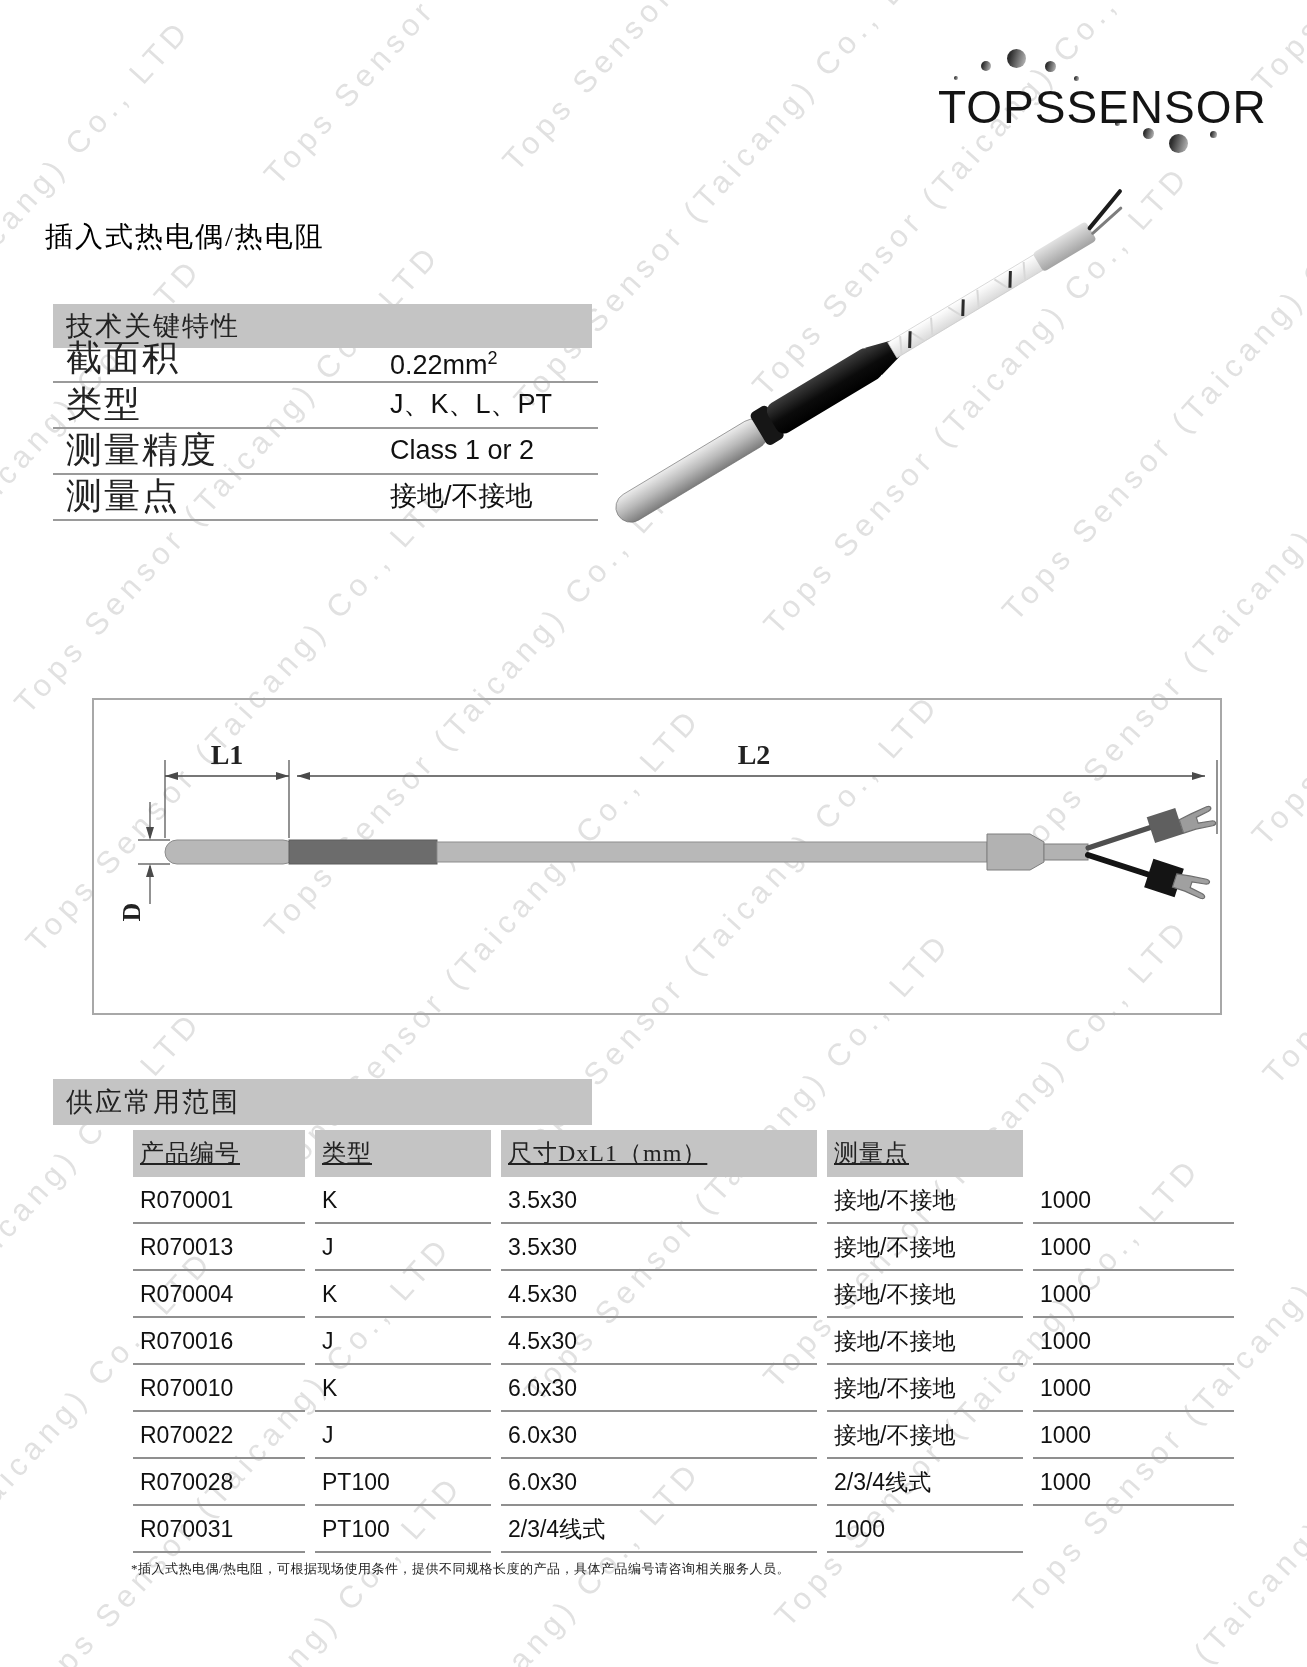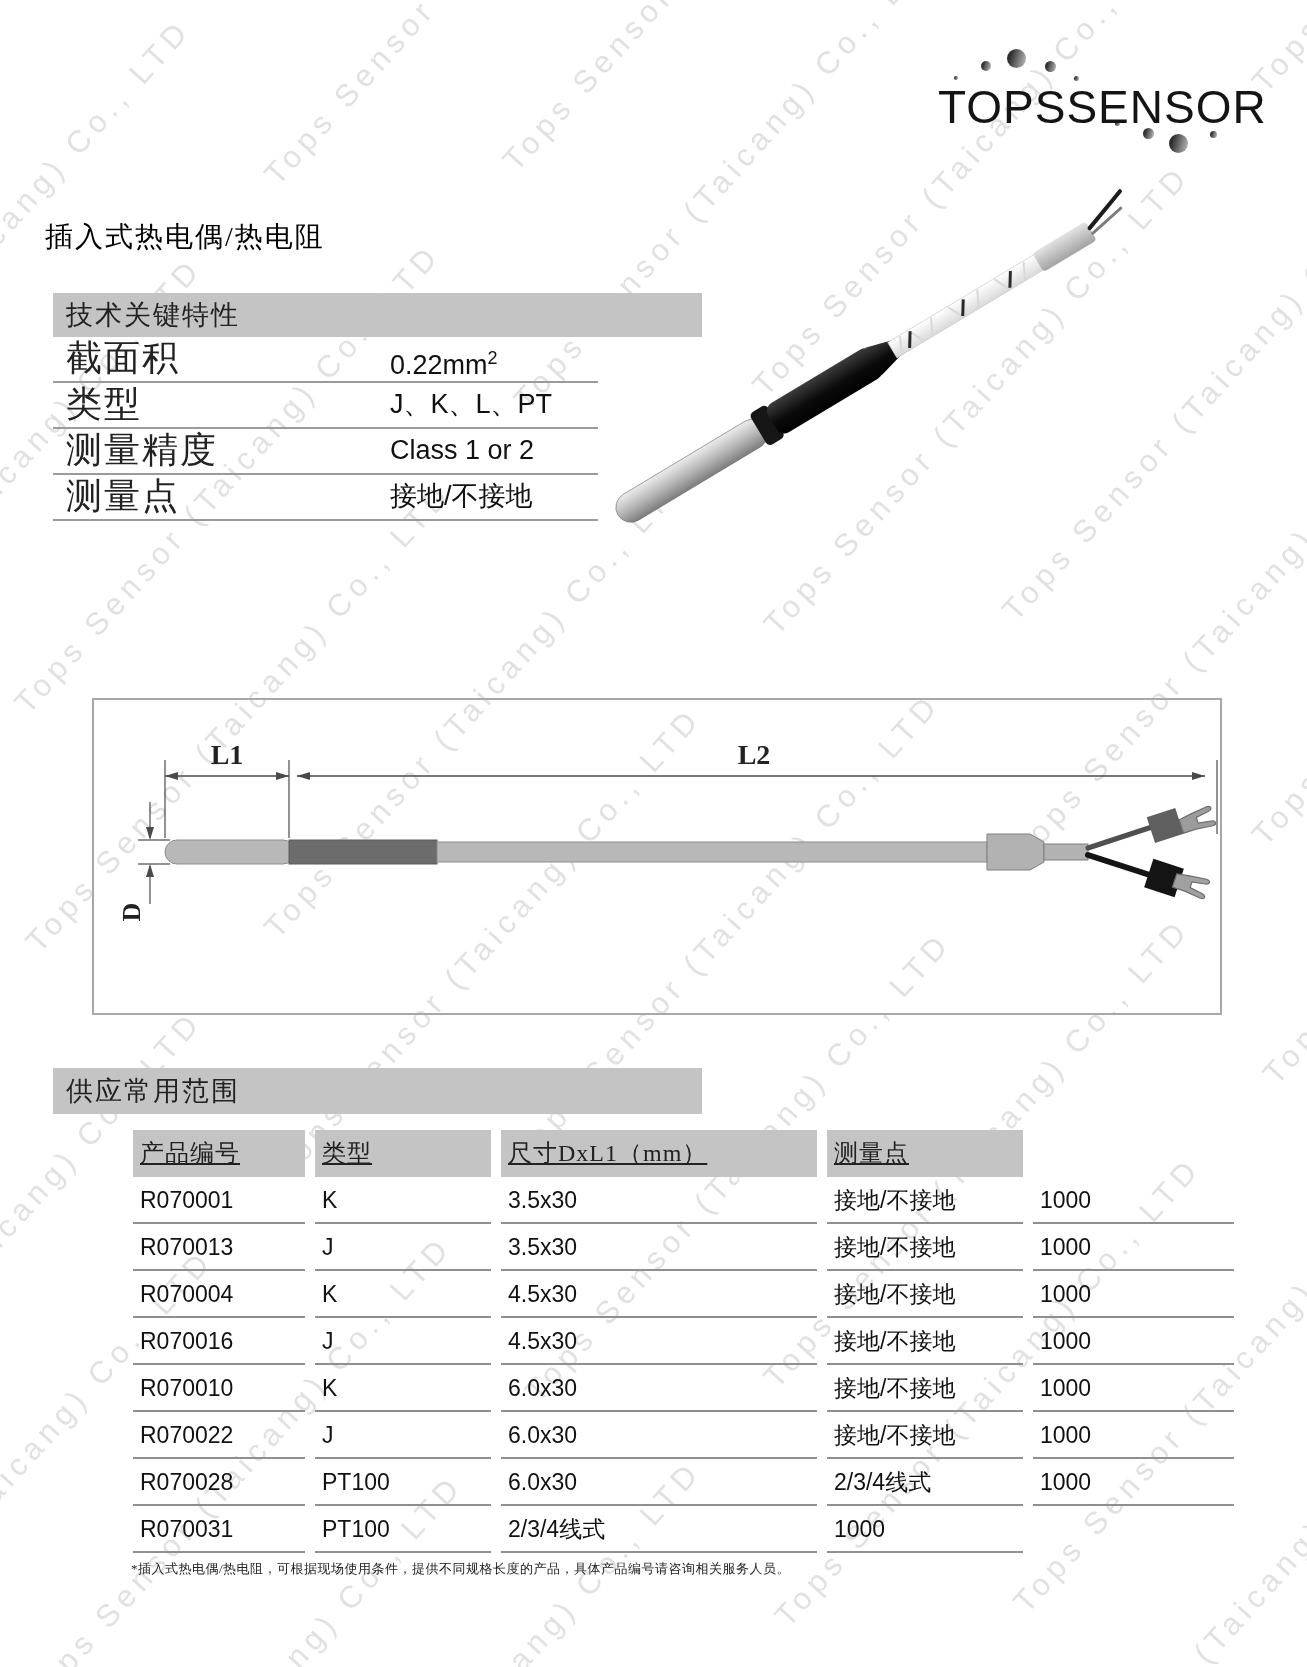--- a/index.html
+++ b/index.html
@@ -15,23 +15,23 @@
   .content{position:absolute;inset:0;z-index:1;}
   
   .logo-box{position:absolute;left:810px;top:30px;width:430px;height:135px;}
   .logo-text{position:absolute;left:128px;top:50px;font-size:46px;letter-spacing:1px;color:#141414;
              font-family:"Liberation Sans",sans-serif;}
   .dot{position:absolute;border-radius:50%;background:linear-gradient(105deg,#2e2e2e 20%,#b9b9b9 95%);}
   
   .page-title{position:absolute;left:45px;top:218px;font-family:"Liberation Serif",serif;
               font-weight:normal;font-size:28px;letter-spacing:2px;color:#000000;}
   
-  .section-bar{position:absolute;left:53px;width:649px;height:44px;background:#c4c4c4;
+  .section-bar{position:absolute;left:53px;width:539px;height:44px;background:#c4c4c4;
                font-family:"Liberation Serif",serif;font-size:27px;line-height:44px;
-               padding-left:13px;box-sizing:border-box;color:#222;letter-spacing:2px;}
+               padding-left:13px;box-sizing:border-box;color:#222;letter-spacing:2px;margin-top:11px;}
   
   .tech-table{position:absolute;left:53px;top:337px;width:545px;}
   .tech-row{position:relative;height:44px;border-bottom:2px solid #9a9a9a;}
   .tech-label{position:absolute;left:13px;top:0;line-height:43px;font-family:"Liberation Serif",serif;
               font-size:36px;letter-spacing:2px;color:#222;}
   .tech-value{position:absolute;left:337px;top:0;line-height:43px;font-size:27px;color:#111;}
   .tech-value sup{font-size:18px;}
   
   .photo-svg{position:absolute;left:588px;top:183px;}
   .dim-svg{position:absolute;left:92px;top:698px;}

